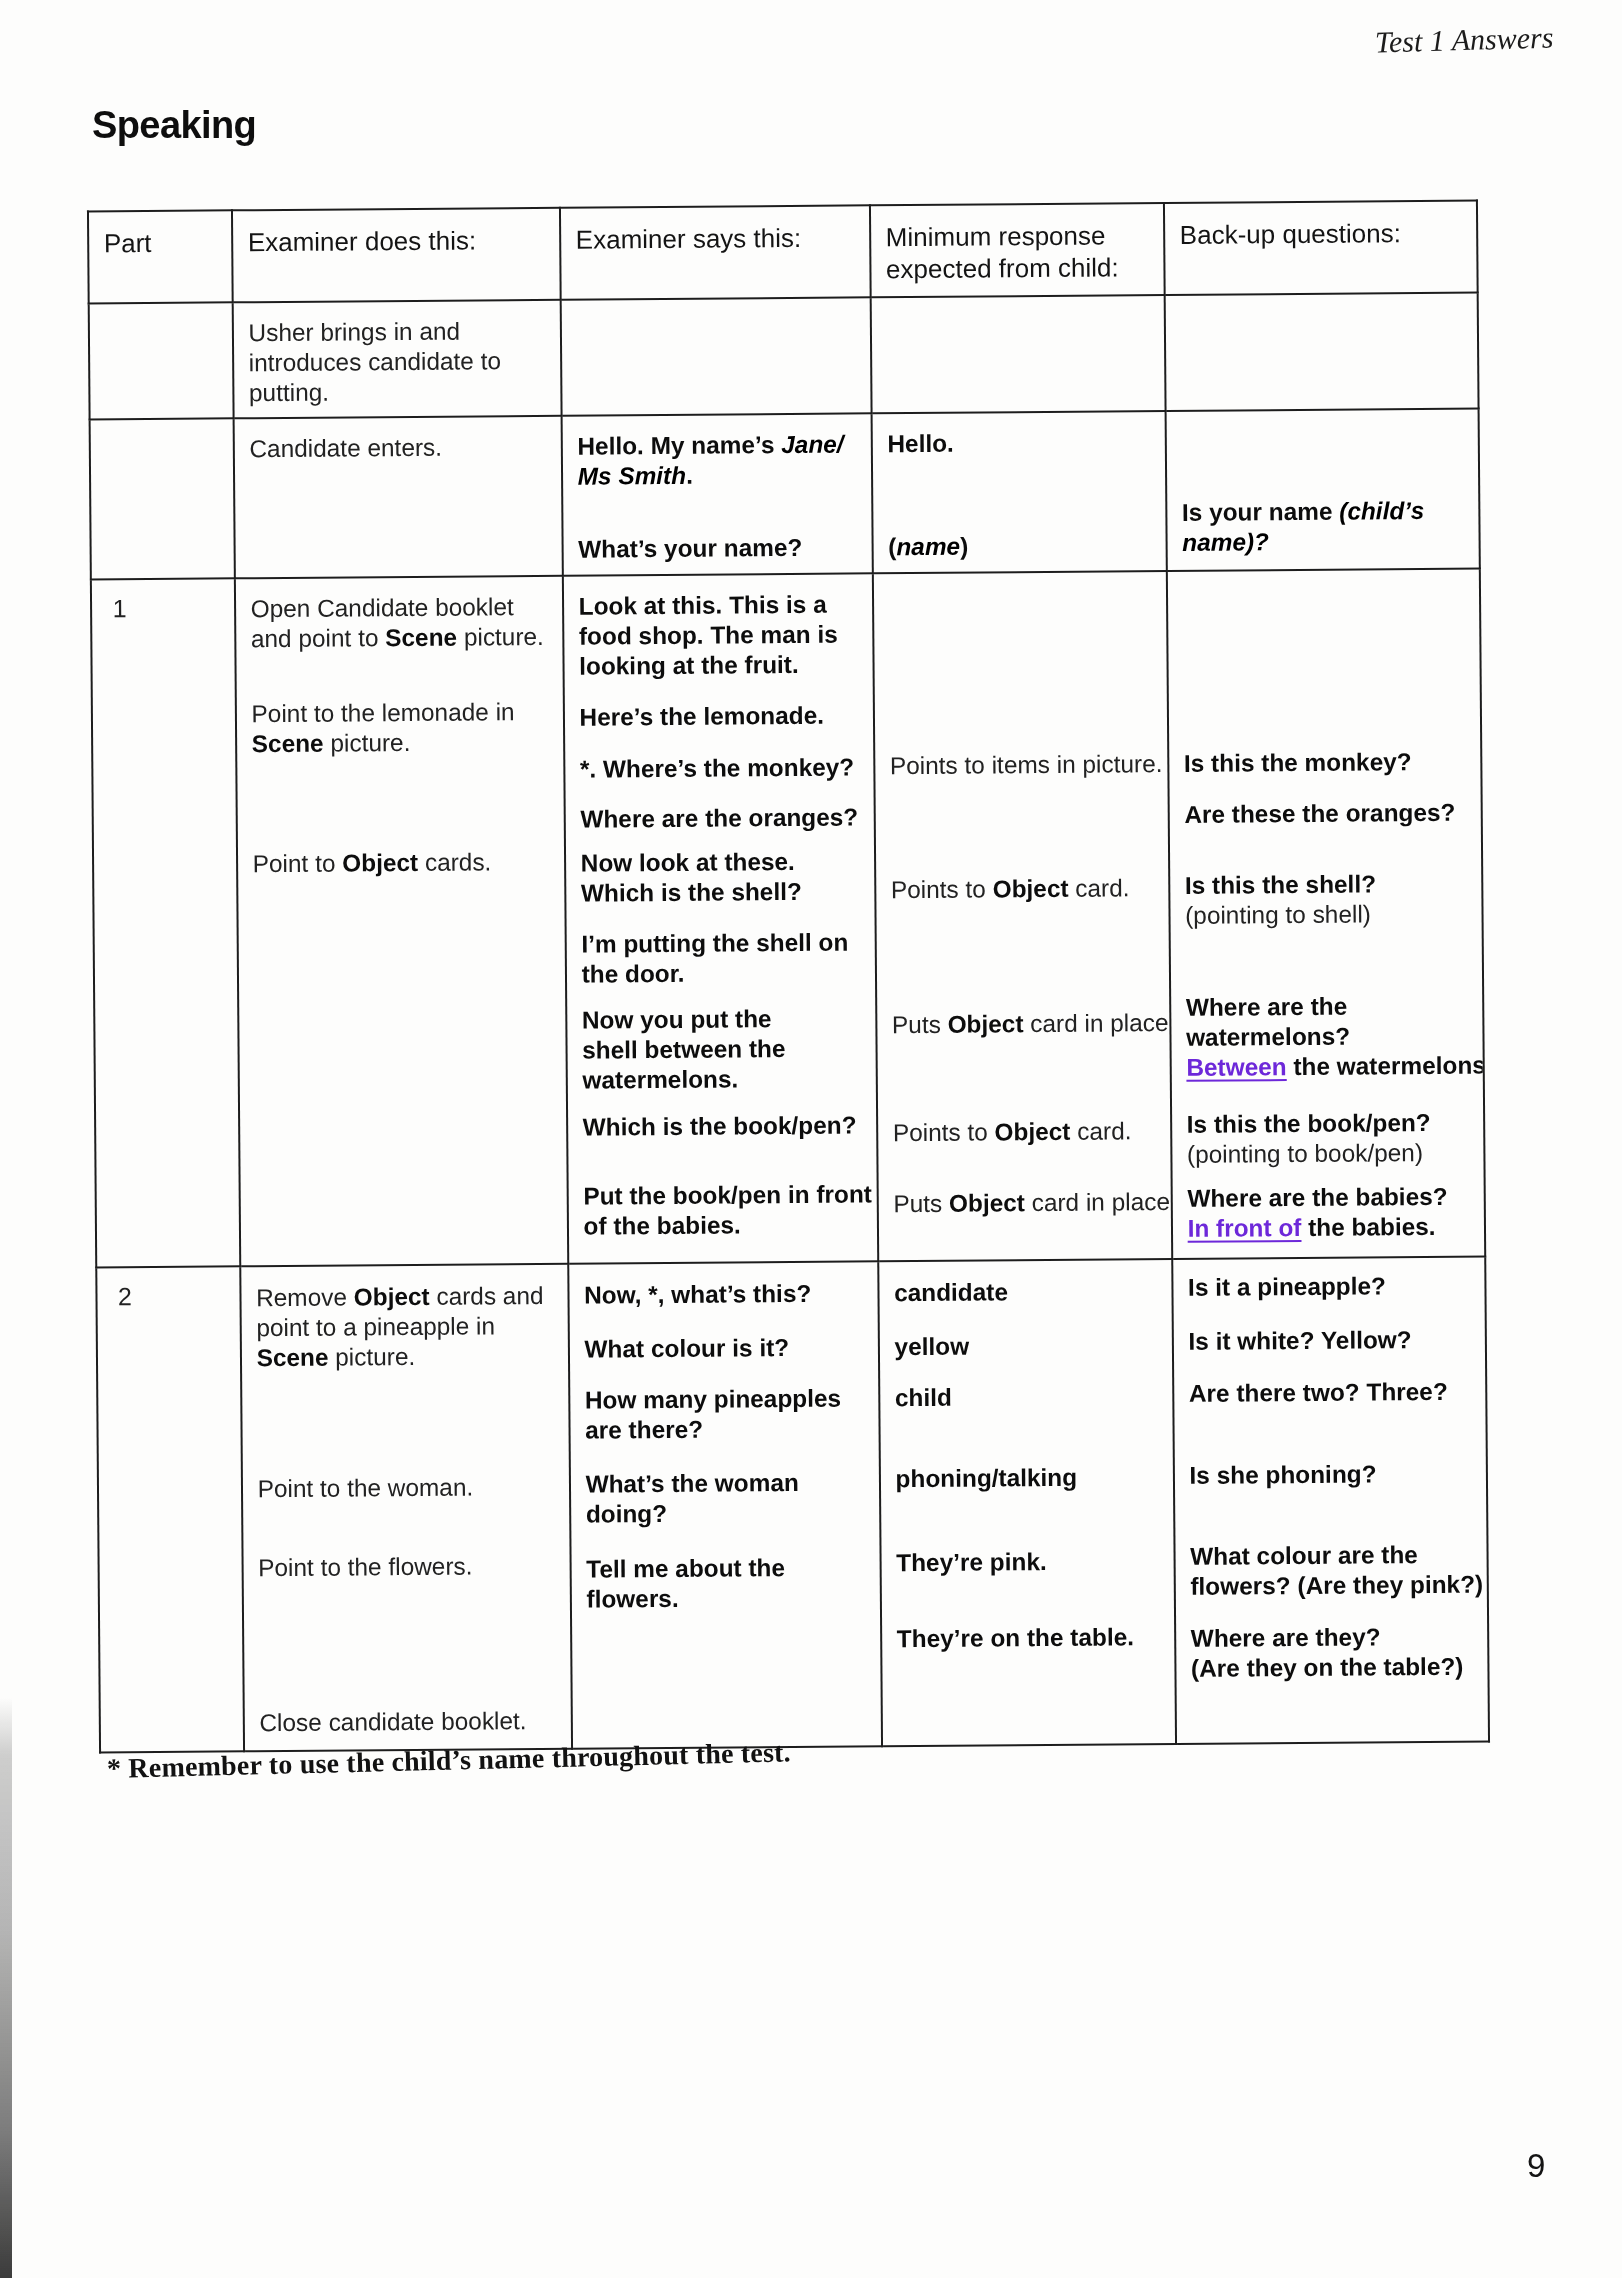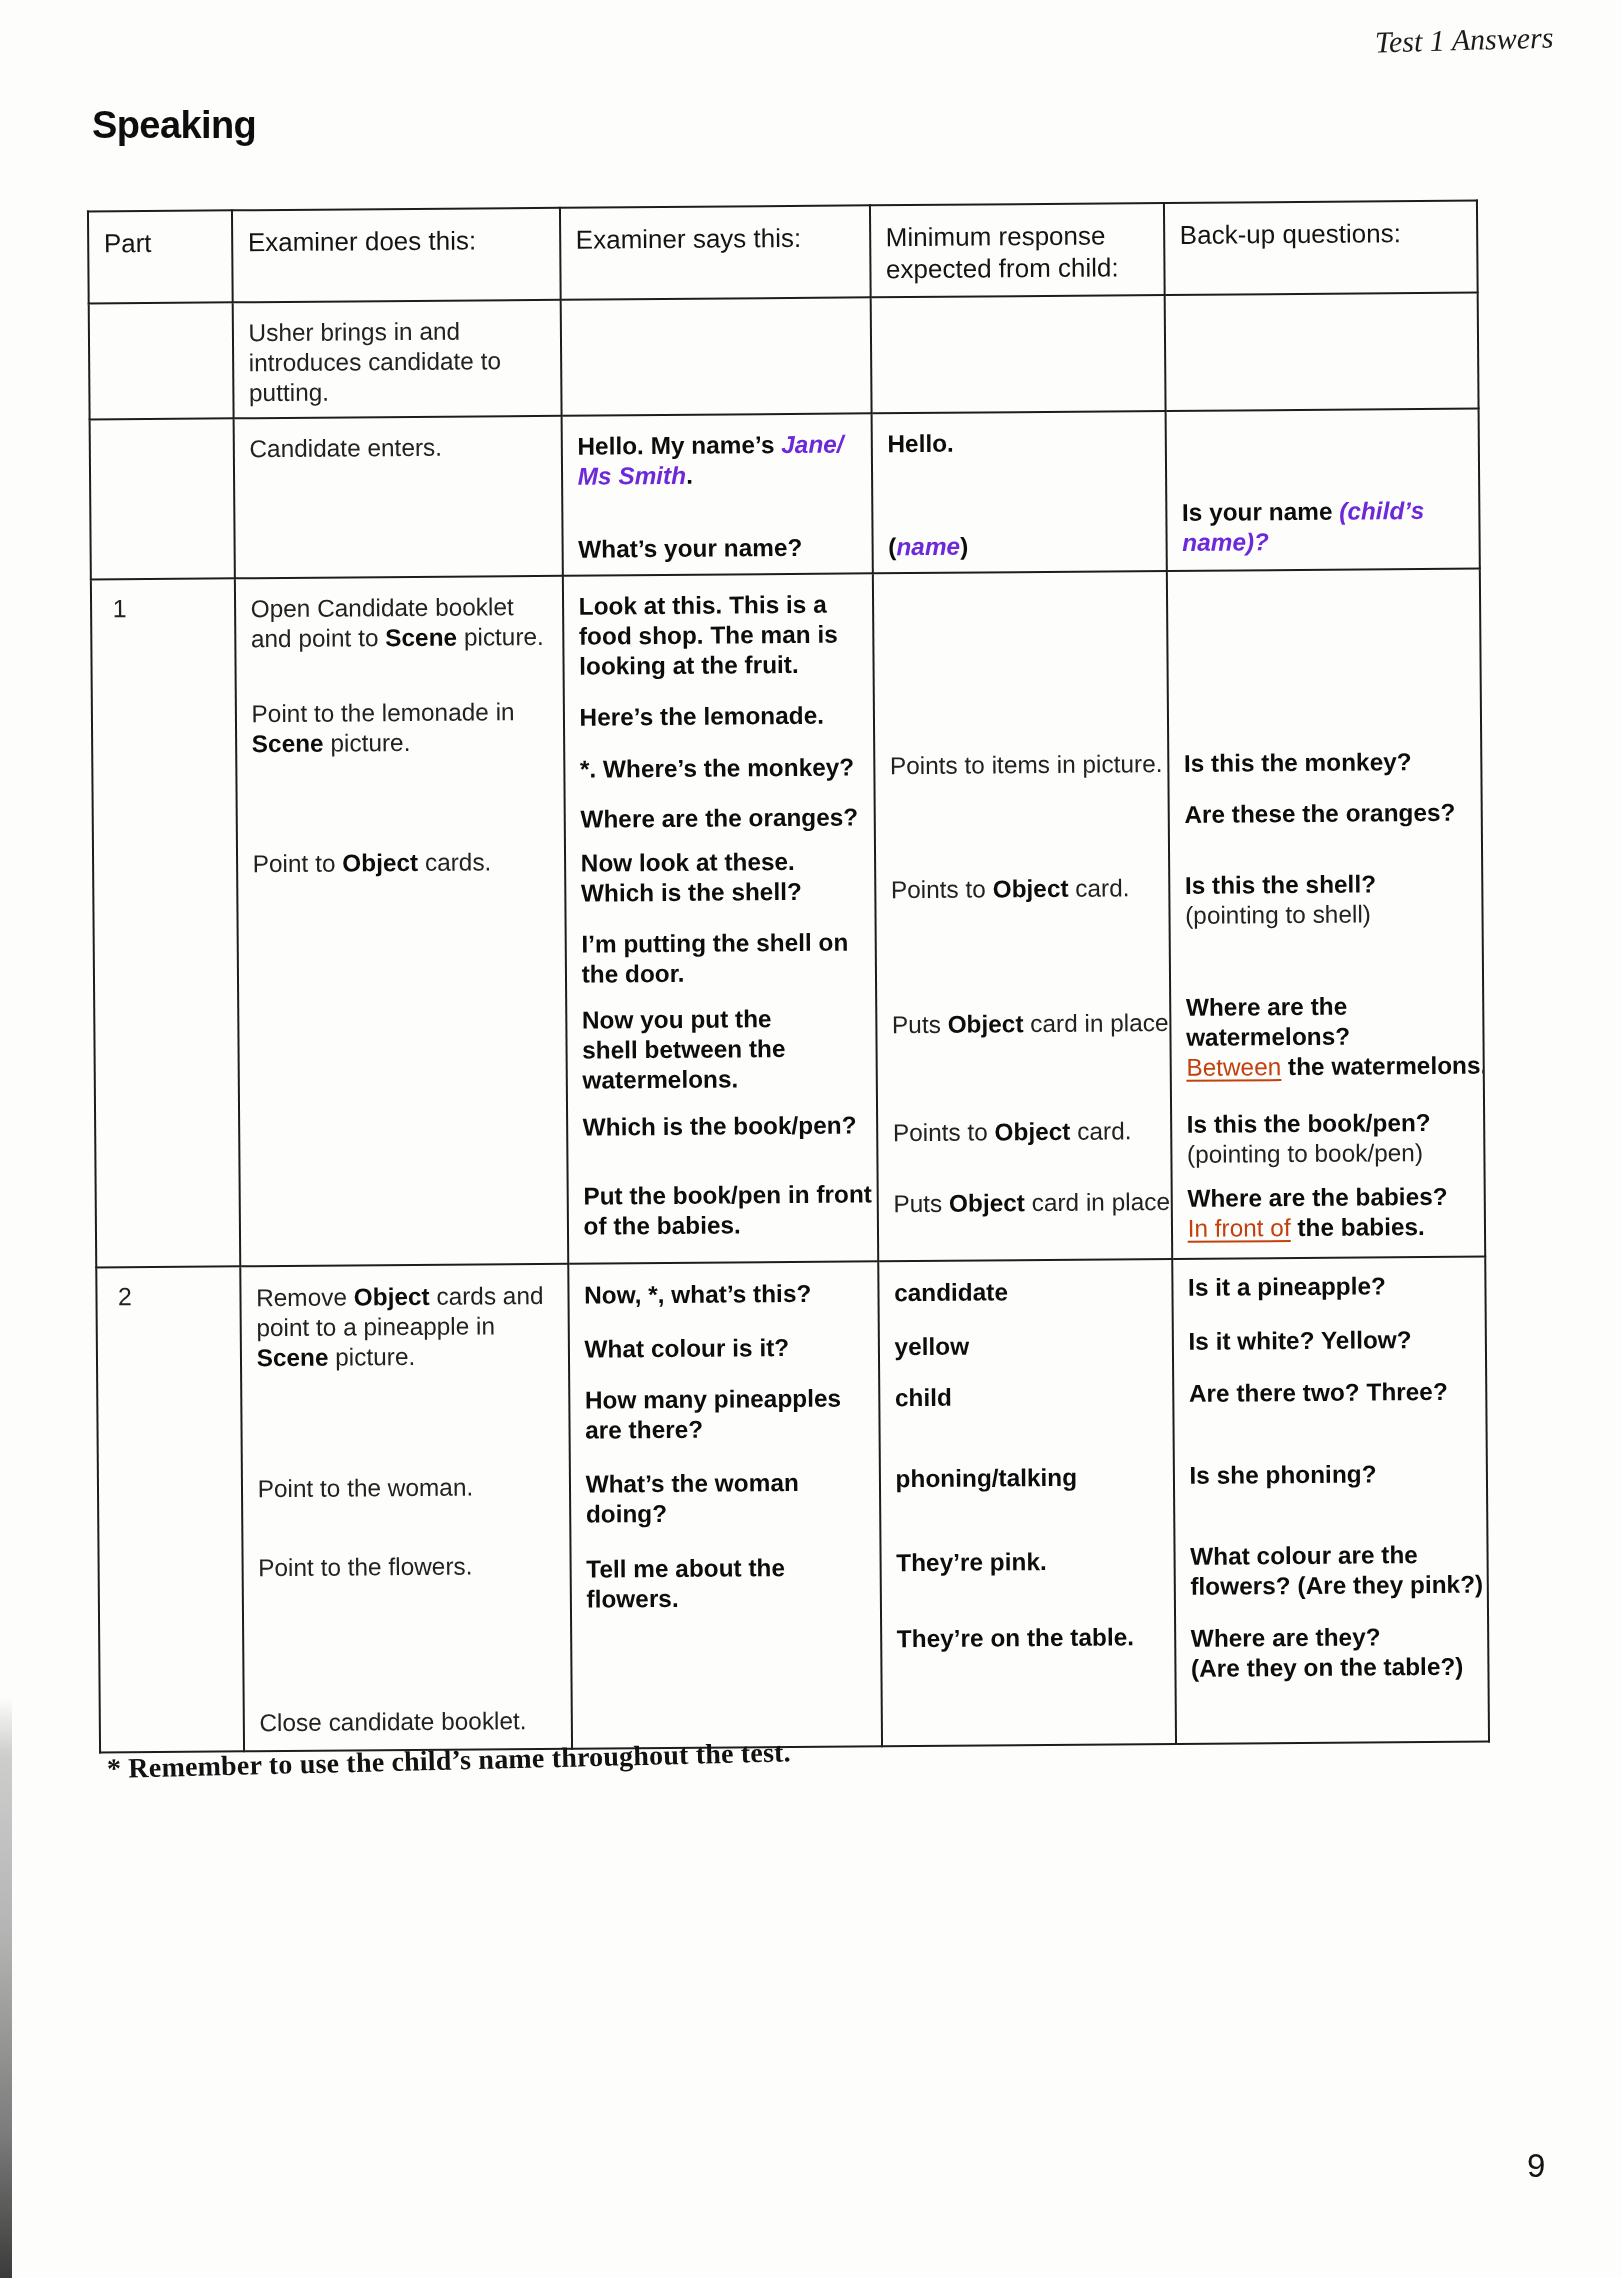--- a/index.html
+++ b/index.html
@@ -32,23 +32,23 @@
   tbody tr:nth-child(1){height:115px;}
   tbody tr:nth-child(2){height:154px;}
   tbody tr:nth-child(3){height:688px;}
   tbody tr:nth-child(4){height:485px;}
   th{font-weight:400;font-size:26px;line-height:1.26;color:#141414;padding-top:14.6px;}
   td{font-size:24.4px;line-height:30px;color:#1f1f1f;}
   td.col-part{font-size:25px;padding-left:20.5px;color:#222;}
   .t-para{margin:0;white-space:nowrap;}
   .seg-r{font-weight:400;color:#222;}
   .seg-b{font-weight:700;color:#0d0d0d;}
-  .seg-bi{font-weight:700;font-style:italic;color:#6d28d9;}
+  .seg-bi{font-weight:700;font-style:italic;color:#000000;}
   .seg-bu{
-    font-weight:400;color:#c2410c;text-decoration:underline;
+    font-weight:700;color:#6d28d9;text-decoration:underline;
     text-decoration-thickness:2.4px;text-underline-offset:3.9px;
   }
   .footnote{
     position:absolute;top:1753px;left:107px;width:839px;
     font-family:"Liberation Serif",serif;font-weight:700;
     font-size:28px;letter-spacing:0.2px;color:#121212;
     transform:rotate(-1.4deg);transform-origin:0 50%;
     white-space:nowrap;
   }
   .page-number{

